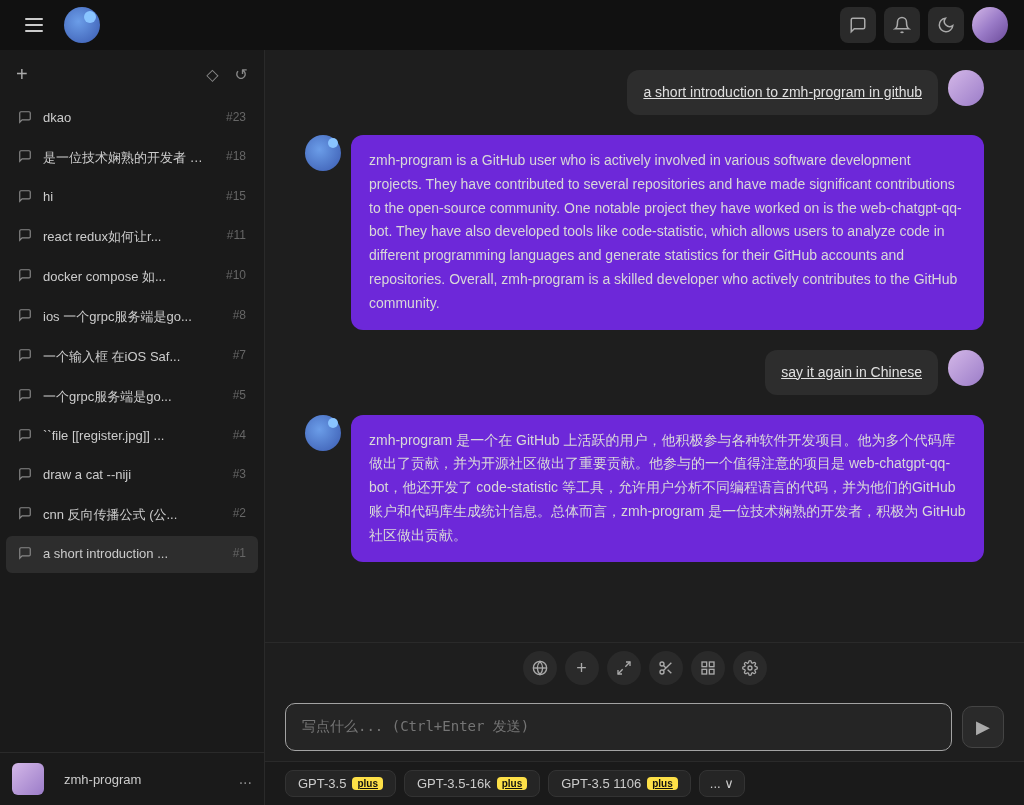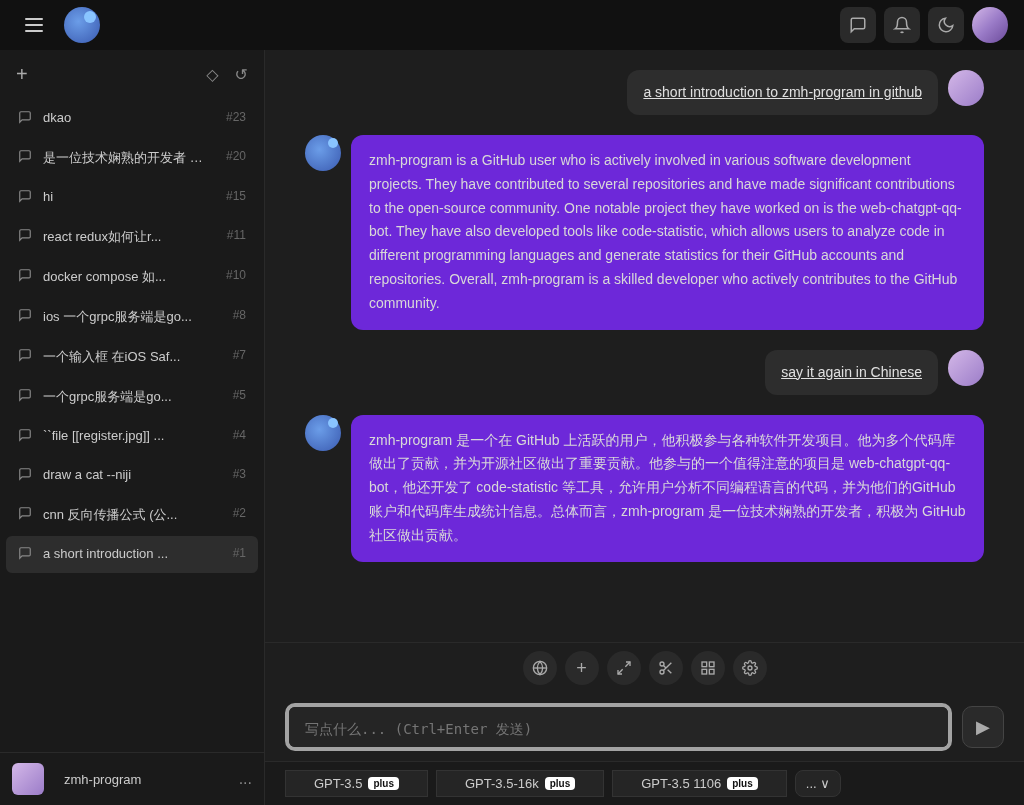--- a/index.html
+++ b/index.html
@@ -307,21 +307,21 @@
     .input-row {
       display: flex;
       align-items: center;
       padding: 10px 20px;
       gap: 10px;
       background: #1e1e1e;
     }
     .input-box {
       flex: 1;
       background: #252525;
-      border: 4px solid #a3a3a3;
+      border: 1px solid #a3a3a3;
       border-radius: 10px;
       padding: 12px 16px;
       color: #888;
       font-size: 14px;
       outline: none;
       resize: none;
       height: 48px;
       line-height: 1.5;
     }
     .send-btn {
@@ -345,35 +345,36 @@
       padding: 8px 20px;
       gap: 8px;
       border-top: 1px solid #2a2a2a;
       background: #1a1a1a;
       flex-shrink: 0;
     }
     .model-btn {
       display: flex;
       align-items: center;
       gap: 6px;
-      padding: 5px 28px;
-      border-radius: 0;
+      padding: 5px 12px;
+      border-radius: 8px;
       background: #252525;
       border: 1px solid #333;
       color: #ccc;
       font-size: 13px;
       cursor: pointer;
     }
     .plus-badge {
-      background: #ffffff;
+      background: #fde047;
       color: #111;
       font-size: 10px;
       font-weight: bold;
       padding: 1px 5px;
       border-radius: 4px;
+      text-decoration: underline;
     }
     .more-models-btn {
       display: flex;
       align-items: center;
       gap: 4px;
       padding: 5px 10px;
       border-radius: 8px;
       background: #252525;
       border: 1px solid #333;
       color: #ccc;
@@ -439,21 +440,21 @@
     <span class="chat-title">dkao</span>
     <span class="chat-num">#23</span>
   </div>
         <div class="chat-item">
     <span class="chat-icon">
       <svg width="14" height="14" viewBox="0 0 24 24" fill="none" stroke="#888" stroke-width="2">
               <path d="M21 15a2 2 0 0 1-2 2H7l-4 4V5a2 2 0 0 1 2-2h14a2 2 0 0 1 2 2z"></path>
             </svg>
     </span>
     <span class="chat-title">是一位技术娴熟的开发者 如何请...</span>
-    <span class="chat-num">#20</span>
+    <span class="chat-num">#18</span>
   </div>
         <div class="chat-item">
     <span class="chat-icon">
       <svg width="14" height="14" viewBox="0 0 24 24" fill="none" stroke="#888" stroke-width="2">
               <path d="M21 15a2 2 0 0 1-2 2H7l-4 4V5a2 2 0 0 1 2-2h14a2 2 0 0 1 2 2z"></path>
             </svg>
     </span>
     <span class="chat-title">hi</span>
     <span class="chat-num">#15</span>
   </div>

